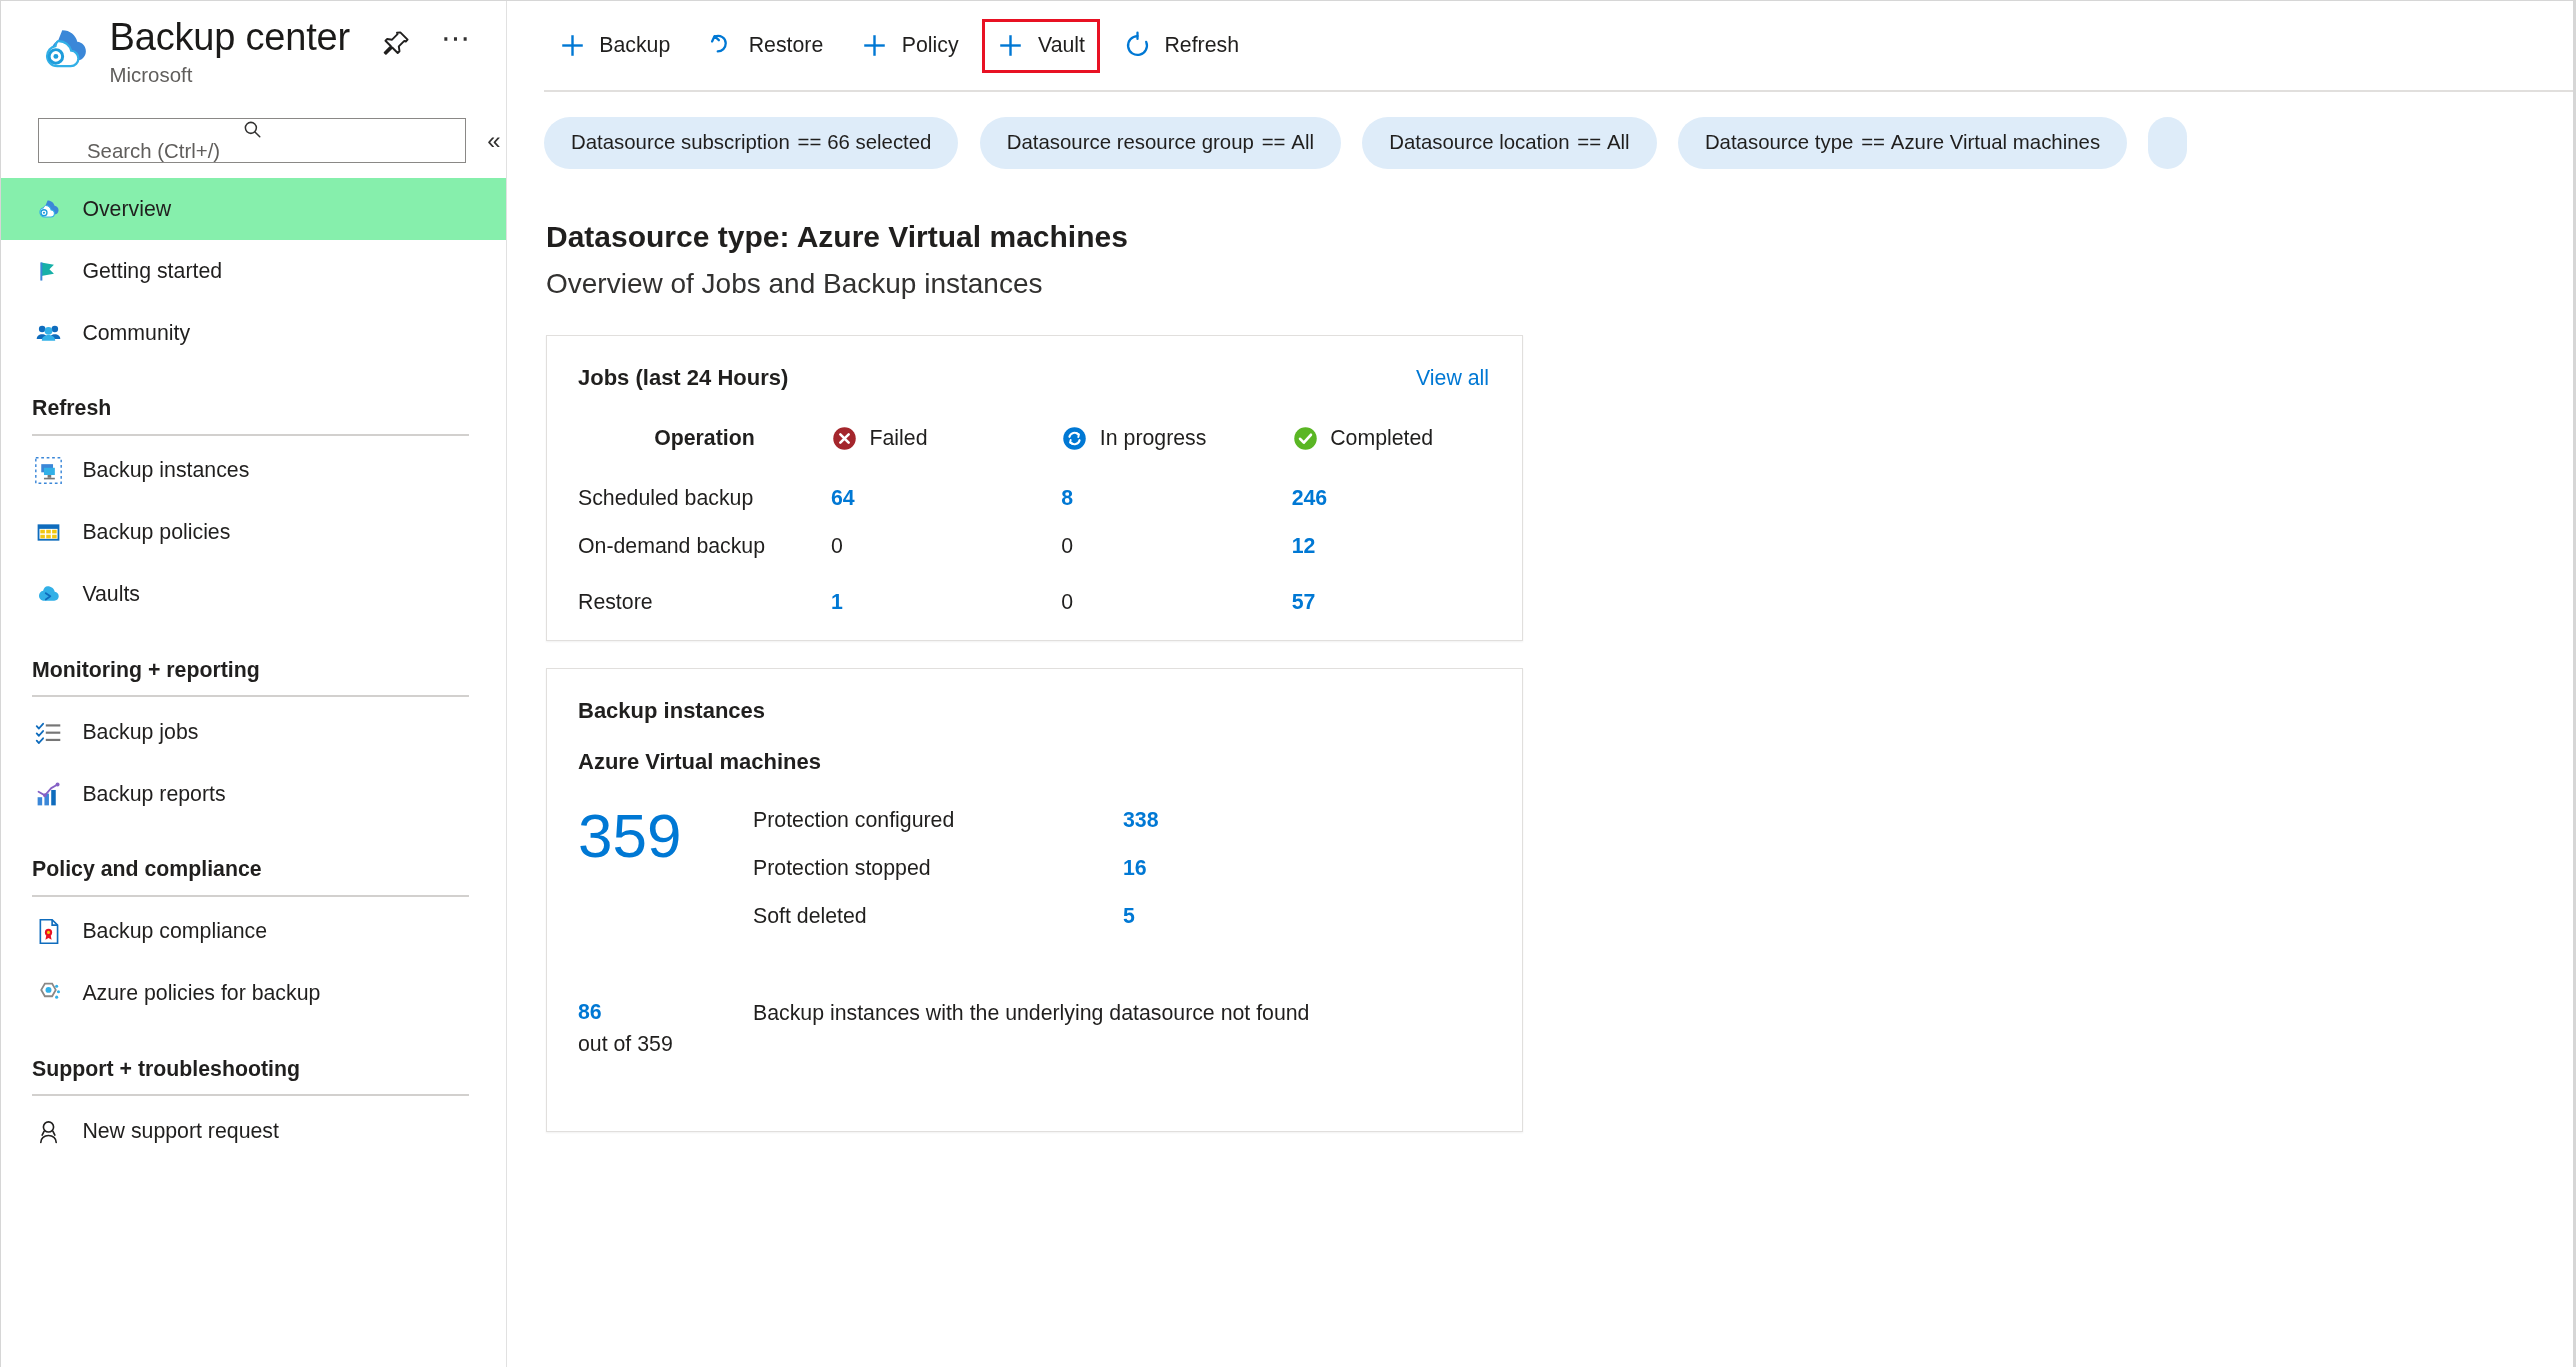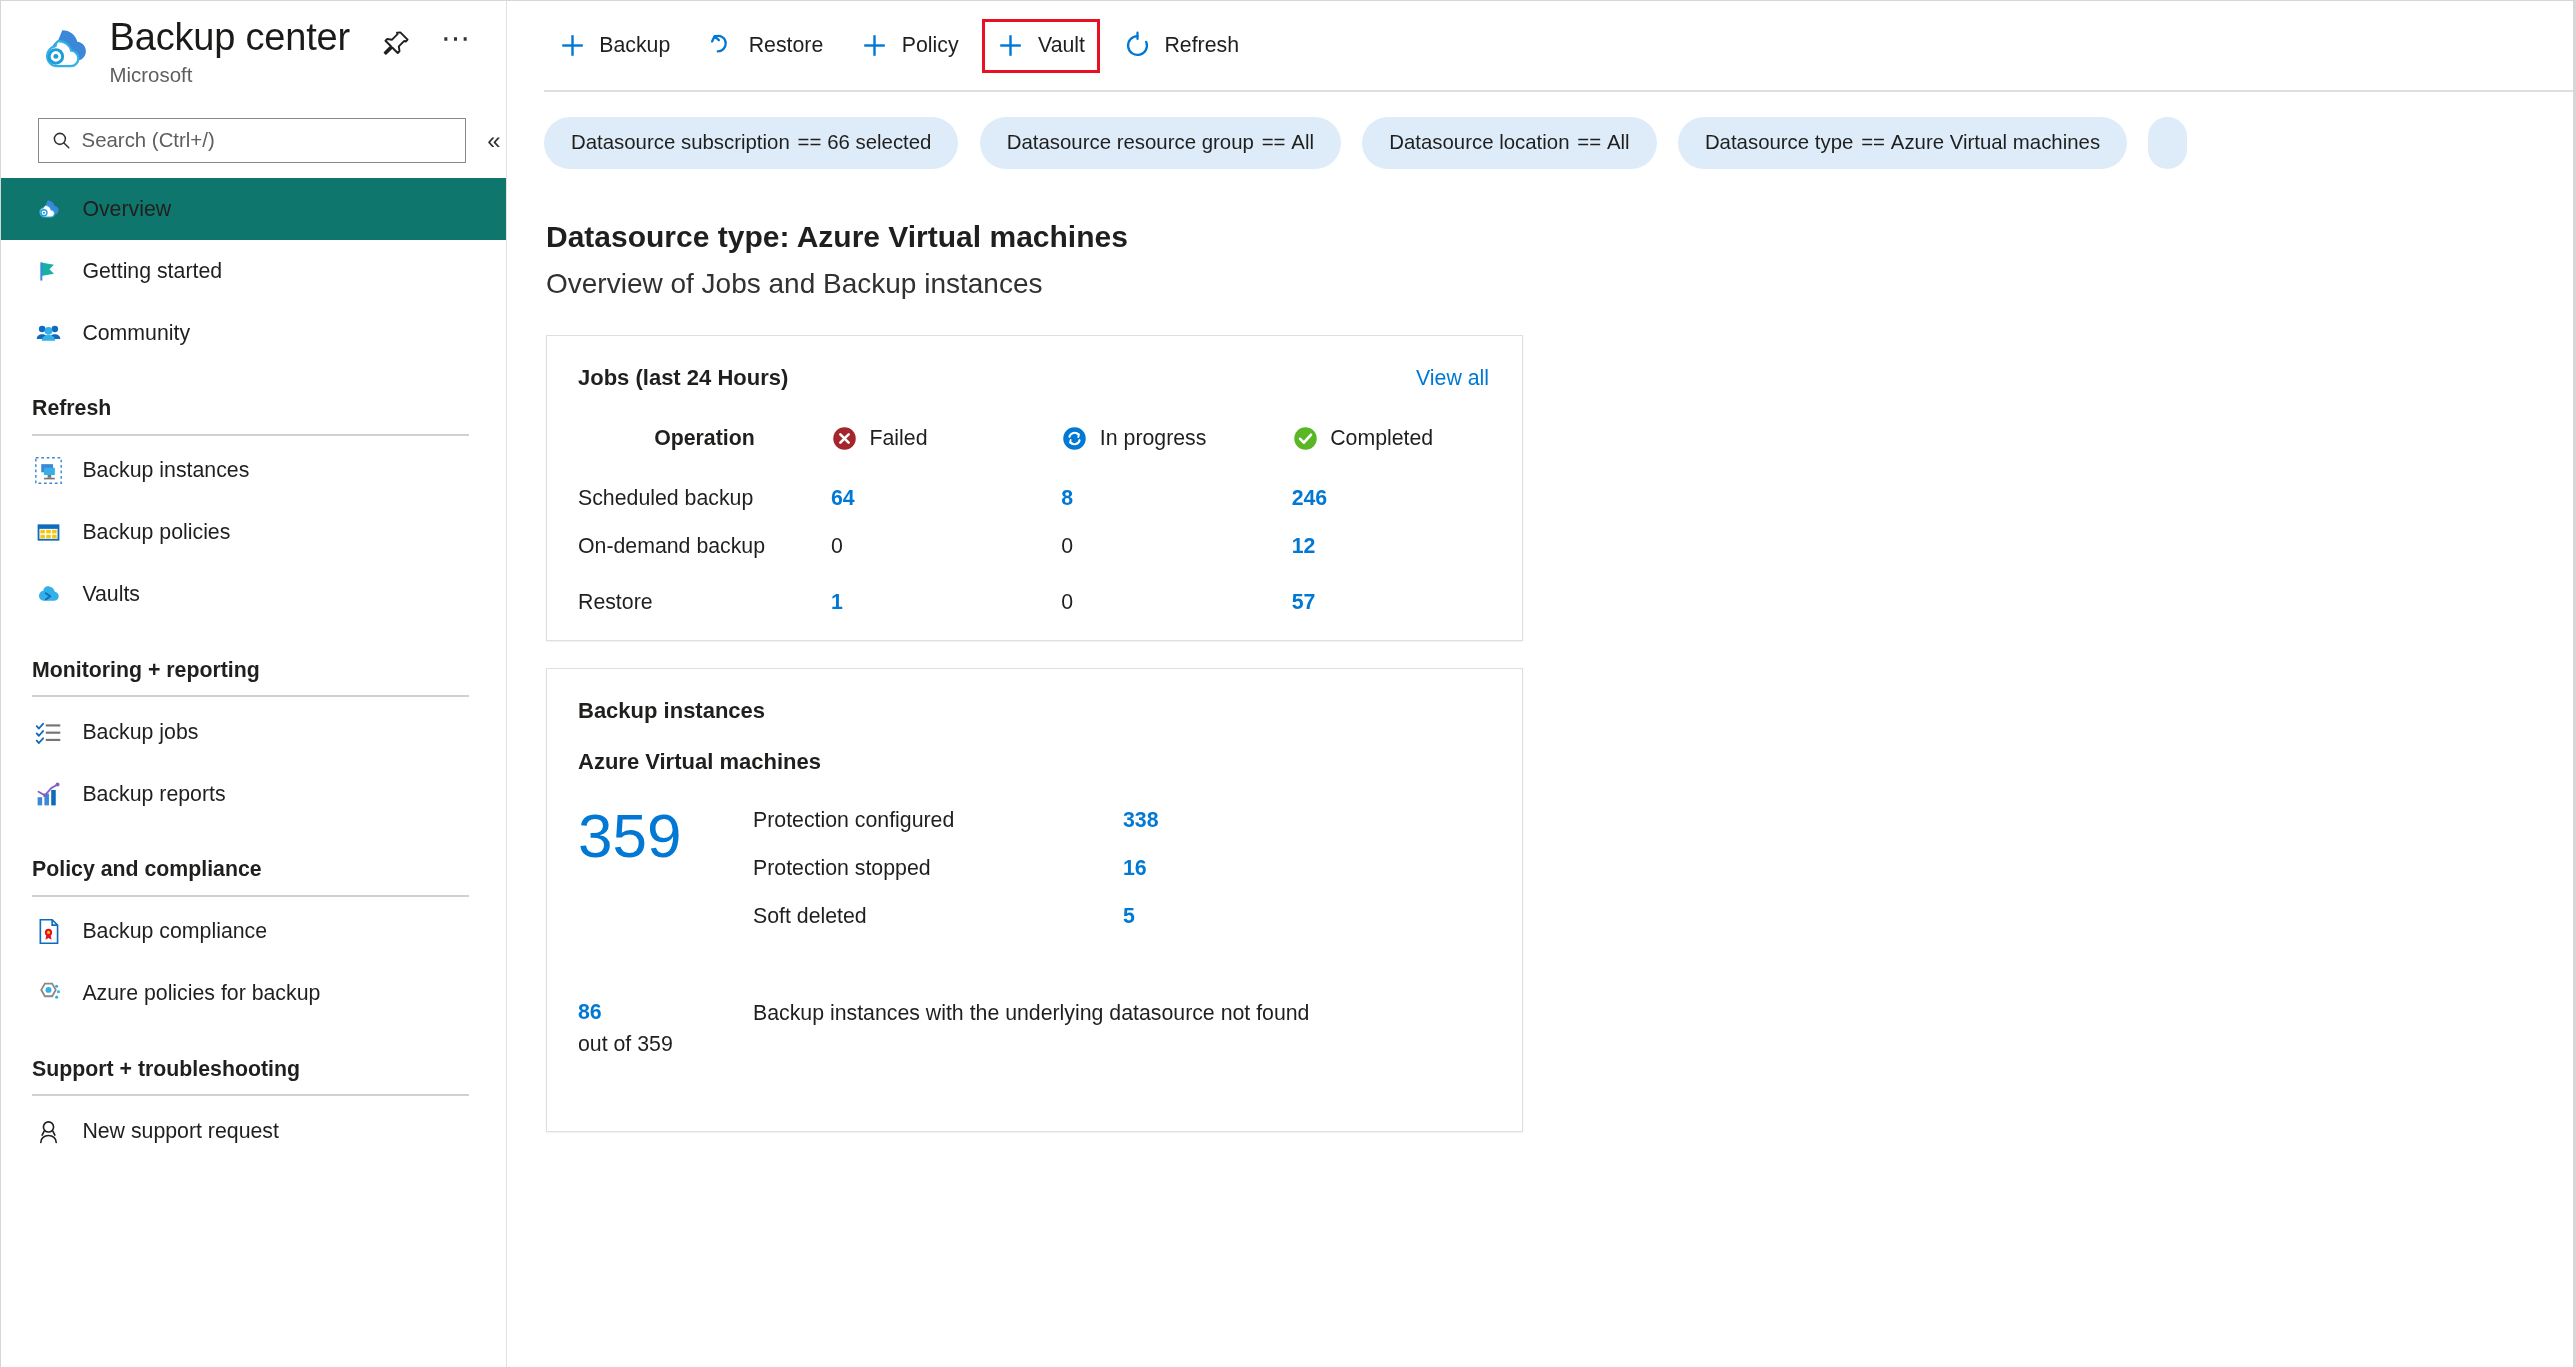--- a/index.html
+++ b/index.html
@@ -74,20 +74,21 @@
     margin-top: 9.7px;
   }
   .search-box {
     position: relative;
     width: 428px;
     height: 45px;
     border: 1.9px solid #8a8886;
     background: #fff;
     display: flex;
     align-items: center;
+    flex-direction: column;
   }
   .search-box .mag { margin: 0 9.7px 0 11.6px; width: 21.3px; height: 21.3px; flex: 0 0 21.3px;}
   .search-box input {
     border: none;
     outline: none;
     font-size: 20.4px;
     font-family: "Liberation Sans", sans-serif;
     color: #323130;
     background: transparent;
     width: 330px;
@@ -105,21 +106,21 @@
 
   .nav-item {
     display: flex;
     align-items: center;
     height: 62px;
     padding-left: 33px;
     cursor: pointer;
     font-size: 21.3px;
     color: #201f1e;
   }
-  .nav-item.selected { background: #0f766e; }
+  .nav-item.selected { background: #86efac; }
   .nav-item .ico { width: 29px; height: 29px; flex: 0 0 29px; margin-right: 19.4px; }
   .nav-item .lbl { line-height: 29px; }
 
   .nav-group { margin-top: 29px; }
   .nav-group-title {
     font-size: 21.3px;
     font-weight: bold;
     color: #201f1e;
     padding: 0 0 0 31px;
     line-height: 31px;

